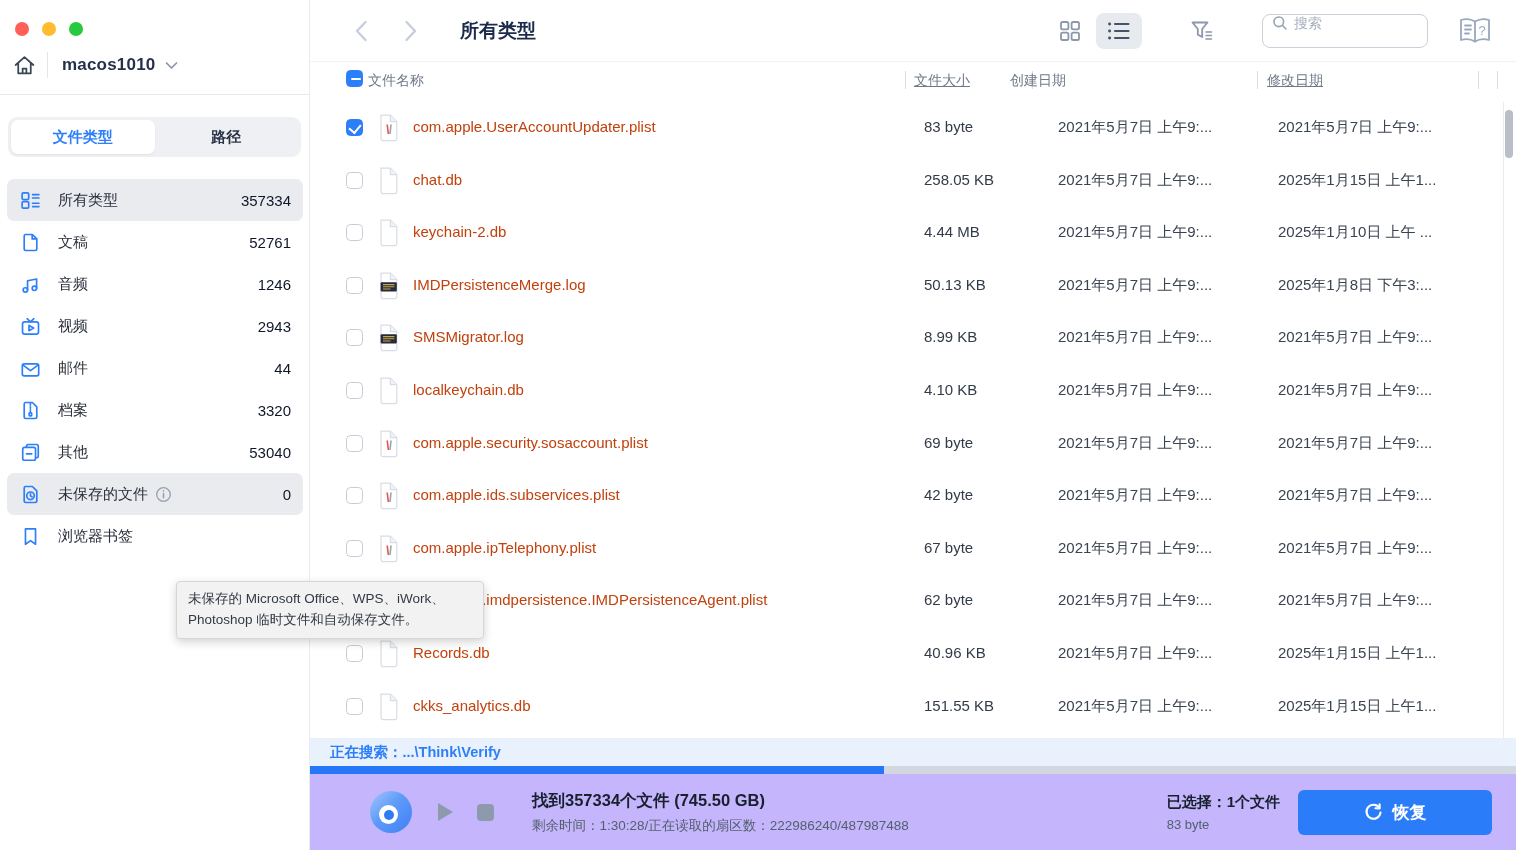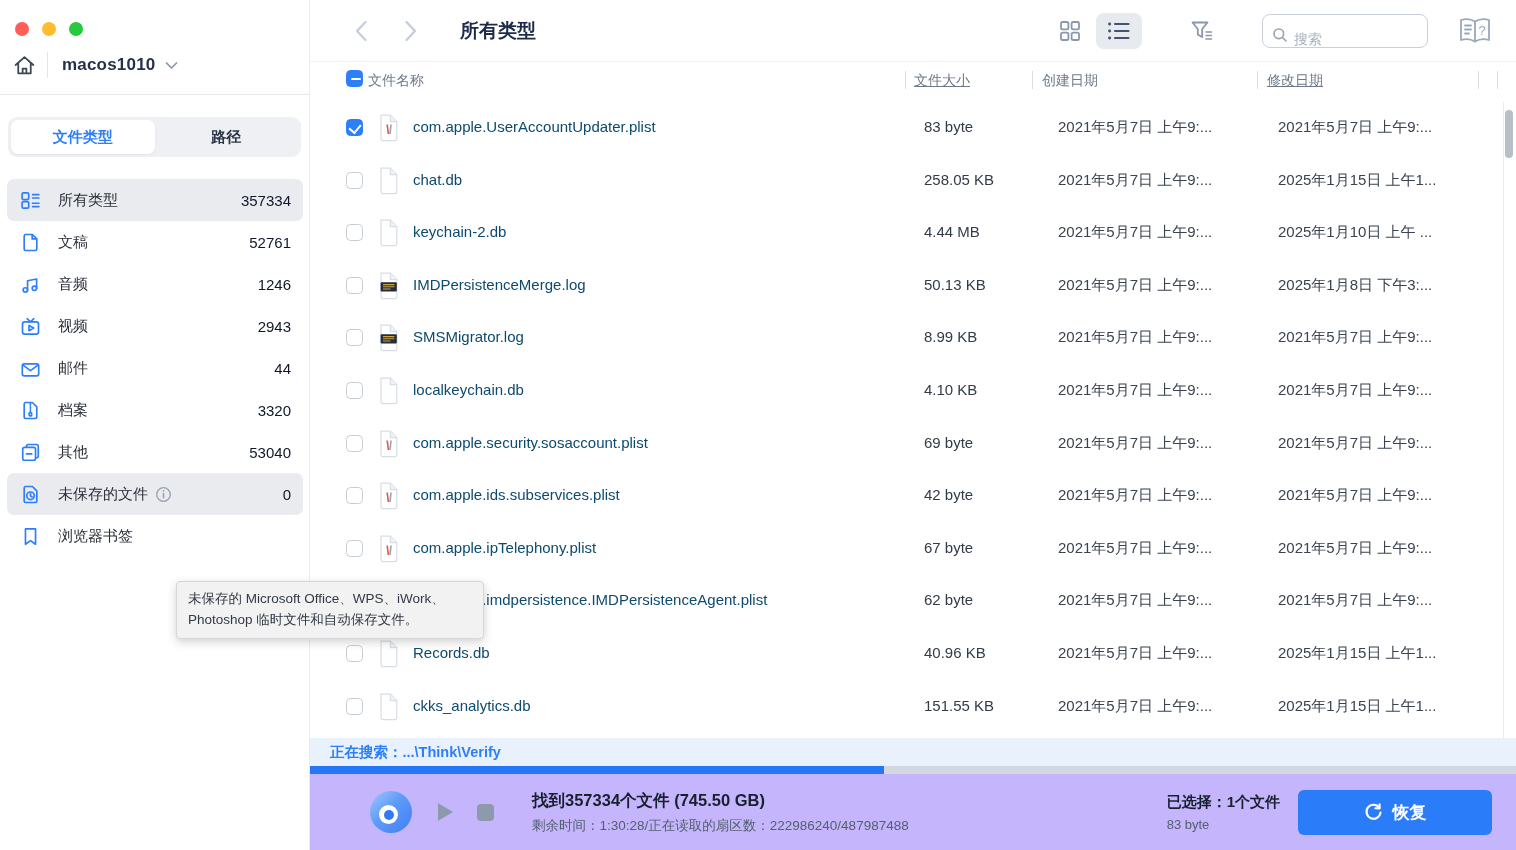--- a/index.html
+++ b/index.html
@@ -43,46 +43,46 @@
   .toolbar { height:62px; flex:none; display:flex; align-items:center; border-bottom:1px solid #f1f2f5; }
   .nav-btn { width:26px; height:26px; display:flex; align-items:center; justify-content:center; cursor:pointer; }
   .nav-back { margin-left:38px; } .nav-fwd { margin-left:24px; }
   .page-title { font-size:19px; font-weight:700; color:#1c2b4a; margin-left:36px; }
   .tb-right { margin-left:auto; display:flex; align-items:center; }
   .icon-btn { display:flex; align-items:center; justify-content:center; cursor:pointer; }
   .view-grid { width:36px; height:36px; }
   .view-list { width:46px; height:36px; background:#e7eaef; border-radius:8px; margin-left:8px; }
   .filter-btn { width:36px; height:36px; margin-left:42px; }
   .search-box { width:166px; height:34px; border:1px solid #c9d0da; border-radius:8px;
-    display:flex; align-items:flex-end; margin-left:42px; padding:0 9px; background:#fff; }
+    display:flex; align-items:flex-start; margin-left:42px; padding:0 9px; background:#fff; }
   .search-box input { border:none; outline:none; width:110px; font-size:14px; color:#333;
     margin-left:6px; background:transparent; font-family:inherit; }
   .search-box input::placeholder { color:#a7b0bd; }
   .help-btn { width:42px; height:38px; margin-left:26px; margin-right:20px; }
 
   
   .thead { height:40px; flex:none; position:relative; font-size:14px; color:#6e7a89; }
   .thead .th { position:absolute; top:10px; white-space:nowrap; cursor:pointer; }
-  .th-name { left:58px; } .th-size { left:604px;text-decoration:underline; } .th-created { left:732px; } .th-modified { left:957px;text-decoration:underline; }
+  .th-name { left:58px; } .th-size { left:604px;text-decoration:underline; } .th-created { left:700px; } .th-modified { left:957px;text-decoration:underline; }
   .hsep { position:absolute; top:9px; width:1px; height:18px; background:#d9dde3; }
   .cb { width:17px; height:17px; border-radius:4.5px; border:1.5px solid #c6ccd6; background:#fff;
     cursor:pointer; position:relative; flex:none; }
   .cb.blue { background:#2d7ff9; border-color:#2d7ff9; }
   .cb.blue.indet::after { content:""; position:absolute; left:3.5px; top:6.5px; width:10px; height:2.4px;
     background:#fff; border-radius:1px; }
   .cb.blue.check::after { content:""; position:absolute; left:4.2px; top:1.6px; width:6px; height:9px;
     border:solid #fff; border-width:0 2.2px 2.2px 0; transform:rotate(40deg); }
   .thead .cb { position:absolute; left:36px; top:8px; }
 
   
   .rows { flex:1; overflow:hidden; position:relative; }
   .row { height:52.6px; position:relative; display:block; cursor:default; }
   .row .cb { position:absolute; left:36px; top:17px; }
   .row .ficon { position:absolute; left:68px; top:12px; }
-  .row .fname { position:absolute; left:103px; top:16px; font-size:15px; color:#0c4a6e; white-space:nowrap; }
+  .row .fname { position:absolute; left:103px; top:16px; font-size:15px; color:#c2410c; white-space:nowrap; }
   .row .fsize { position:absolute; left:614px; top:16px; font-size:15px; color:#323b48; white-space:nowrap; }
   .row .fcreated { position:absolute; left:748px; top:16px; font-size:15px; color:#3a4350; white-space:nowrap; }
   .row .fmodified { position:absolute; left:968px; top:16px; font-size:15px; color:#3a4350; white-space:nowrap; }
   .scroll-track { position:absolute; right:0; top:0; bottom:0; width:13px; border-left:1px solid #ebebee; }
   .scroll-thumb { position:absolute; right:3px; top:8px; width:8px; height:48px; border-radius:4px;
     background:#b9bfc9; cursor:grab; }
 
   
   .status-strip { height:28px; flex:none; background:#e9f1fd; display:flex; align-items:center;
     padding-left:20px; font-size:14.5px; color:#2d7ff9; font-weight:600; }

